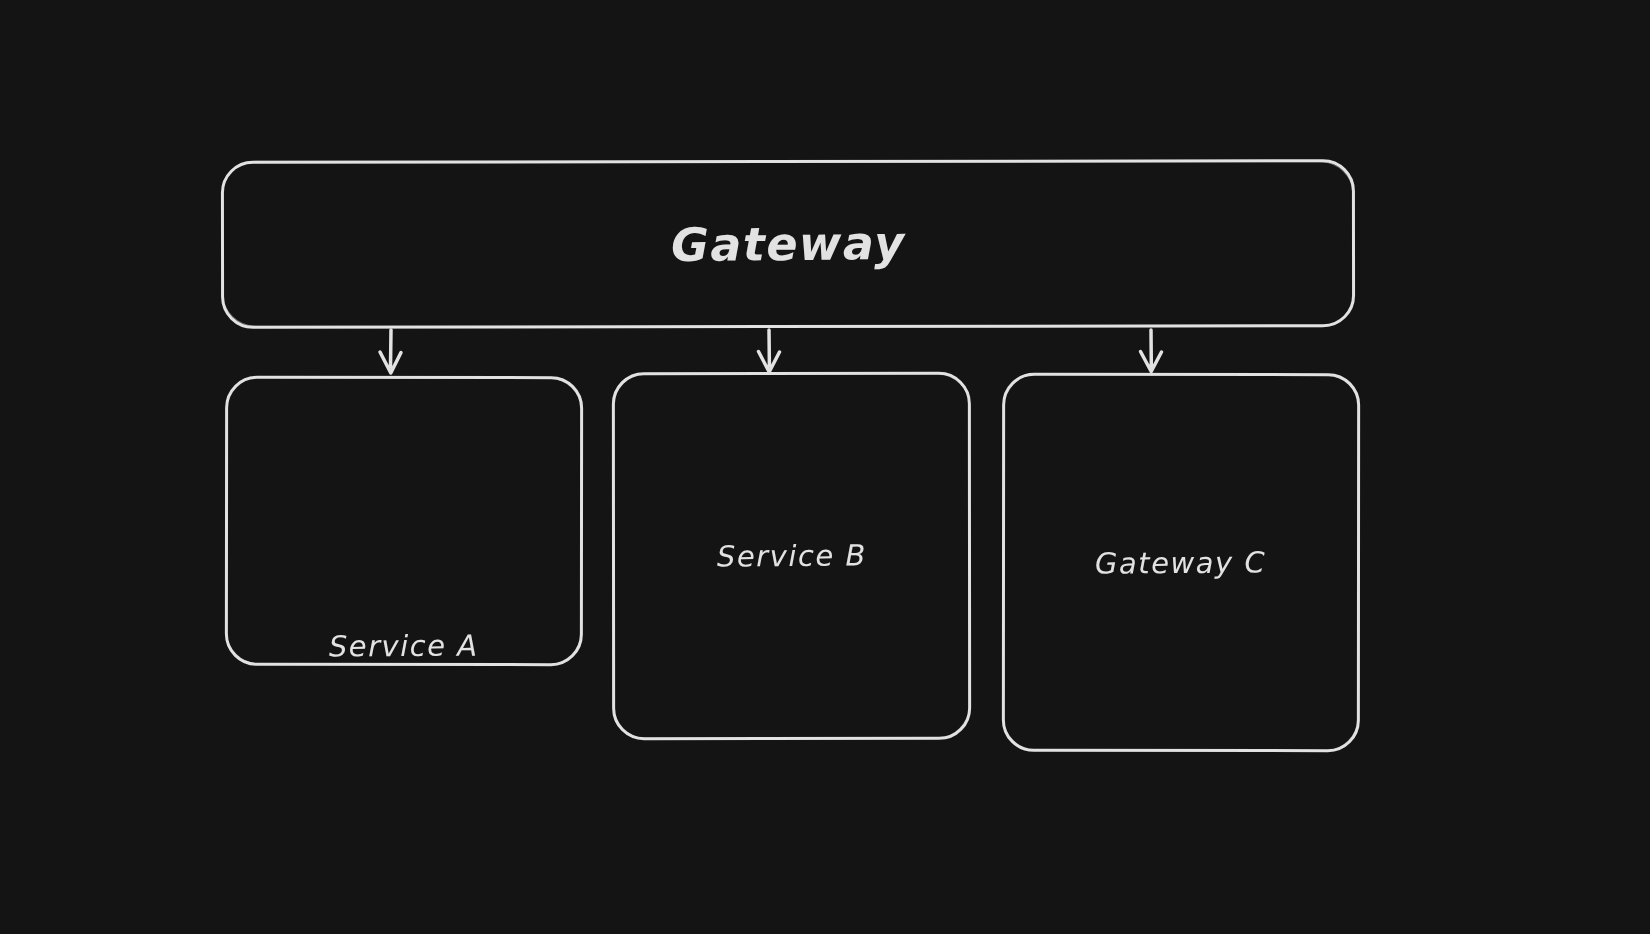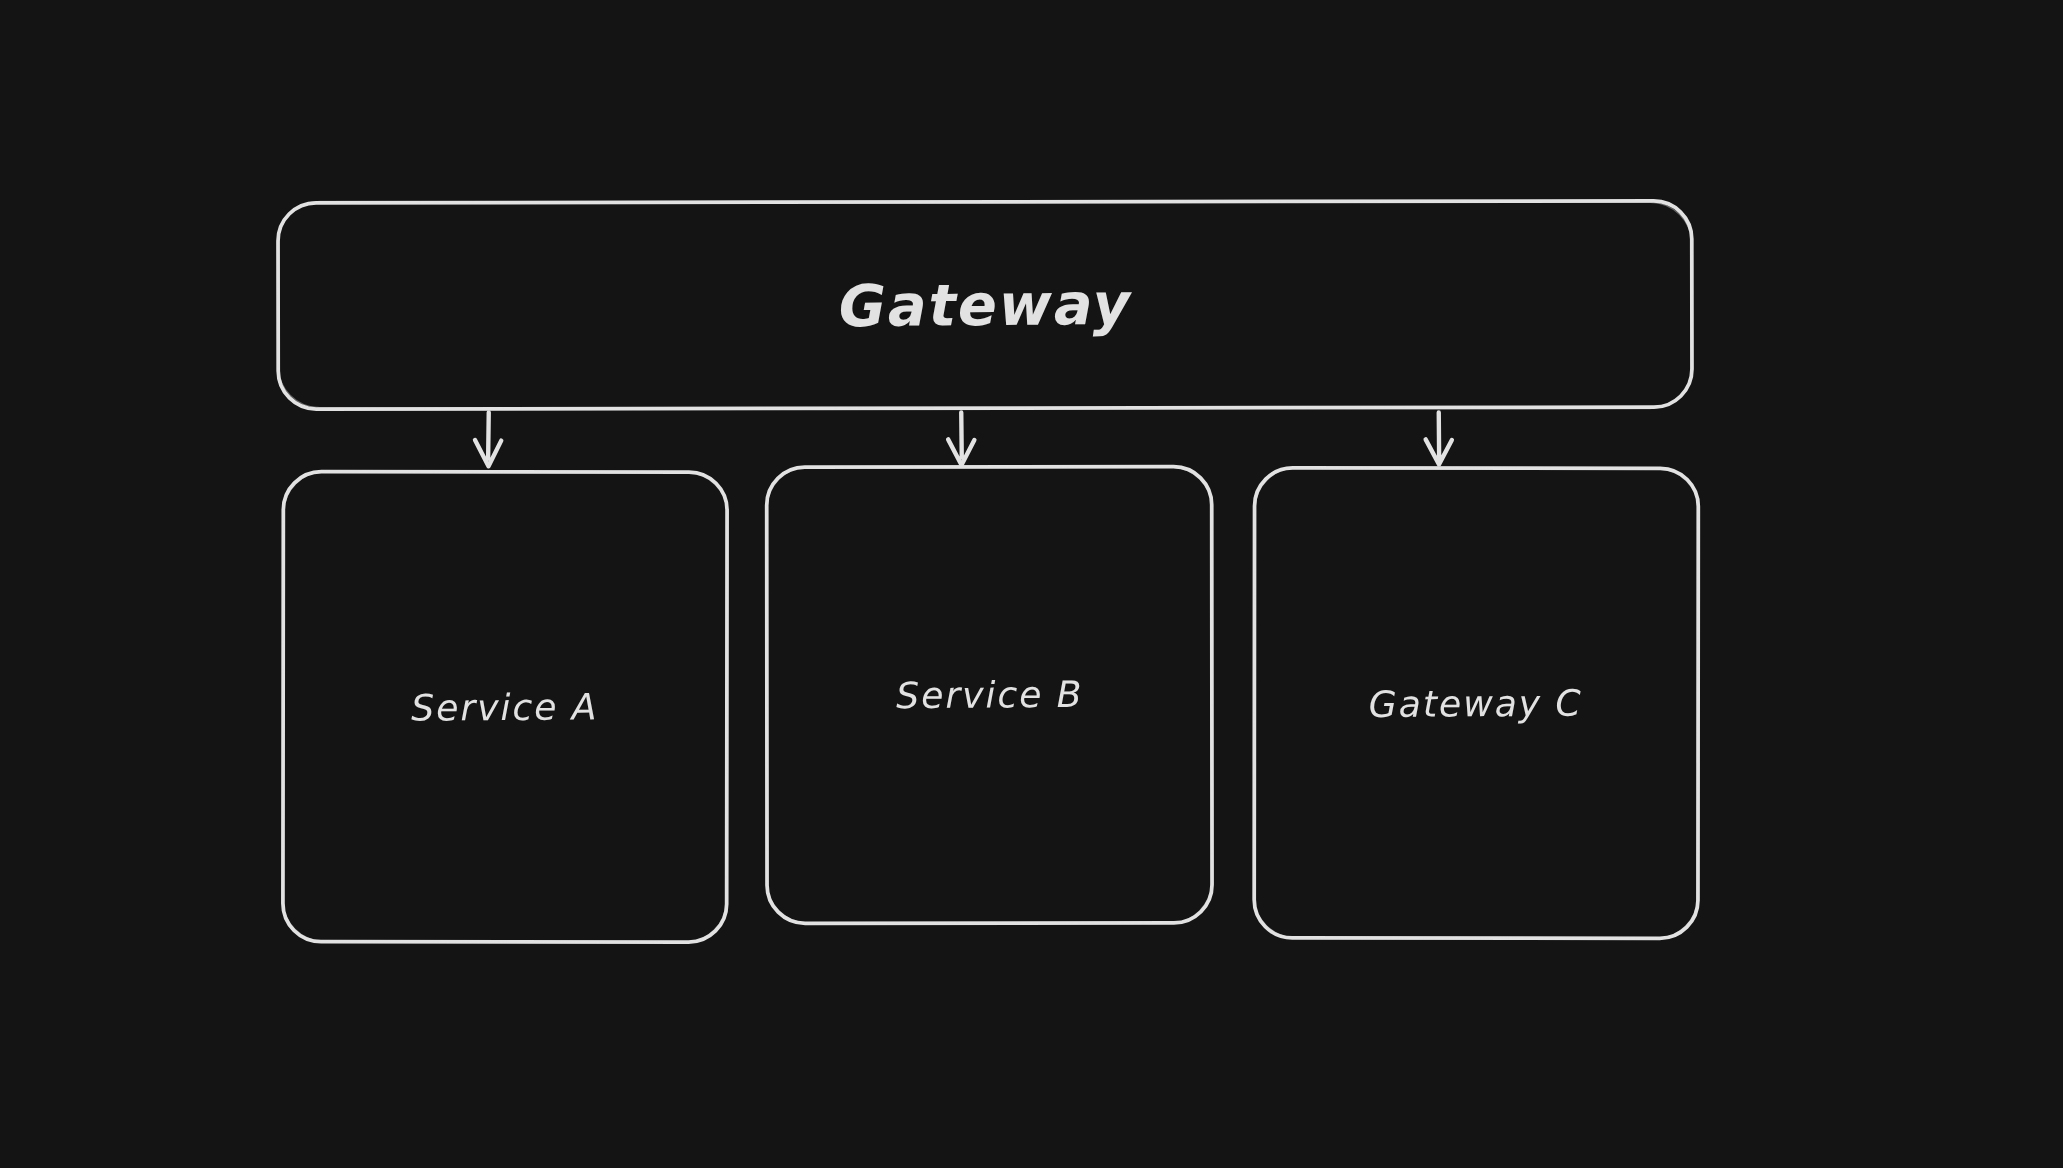--- a/index.html
+++ b/index.html
@@ -37,21 +37,21 @@
     inset:-2px;
     border:1.2px solid rgba(226,226,226,0.38);
     border-radius:34px;
     transform:rotate(0.12deg);
     pointer-events:none;
   }
   .node-gateway{
     left:221px;top:160px;width:1134px;height:168px;
     transform:rotate(-0.08deg);
   }
-  .node-service-a{left:225px;top:376px;width:358px;height:379px;transform:rotate(0.06deg);}
+  .node-service-a{left:225px;top:376px;width:358px;height:290px;transform:rotate(0.06deg);align-items:flex-end;}
   .node-service-b{left:612px;top:372px;width:359px;height:368px;transform:rotate(-0.05deg);}
   .node-service-c{left:1002px;top:373px;width:358px;height:379px;transform:rotate(0.05deg);}
   .node-label{
     letter-spacing:1.5px;
     font-weight:600;
     white-space:nowrap;
     transform:rotate(-0.4deg);
   }
   .label-lg{font-size:46px;}
   .label-md{font-size:29px;font-weight:500;}

